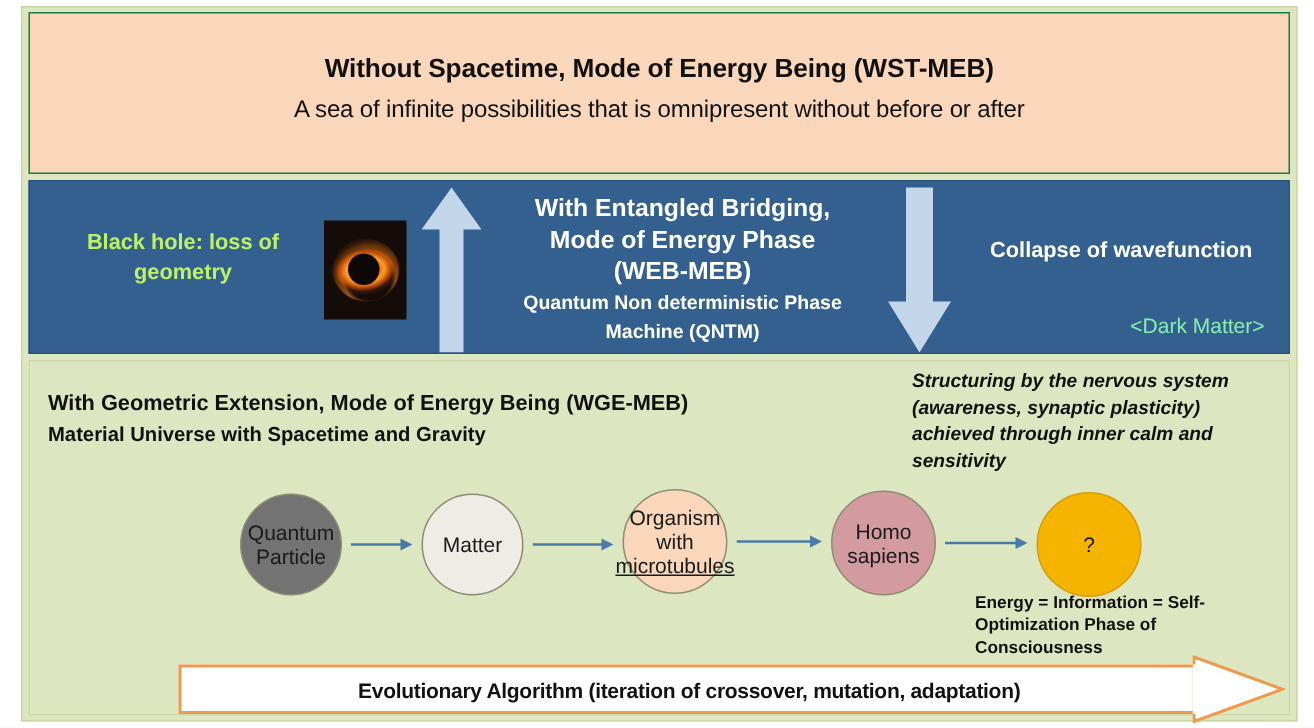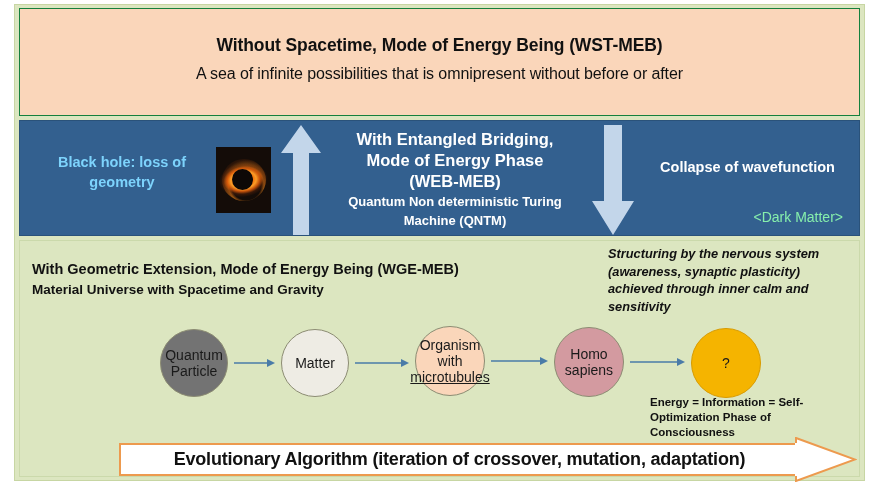--- a/index.html
+++ b/index.html
@@ -87,21 +87,21 @@
     overflow: hidden;
   }
   .band-mid .left-label {
     position: absolute;
     left: 22px;
     top: 32px;
     width: 160px;
     text-align: center;
     font-size: 14.5px;
     font-weight: bold;
-    color: #7dd3fc;
+    color: #bef264;
     line-height: 1.35;
   }
 
   
   .blackhole {
     position: absolute;
     left: 196px;
     top: 26px;
     width: 55px;
     height: 66px;
@@ -287,21 +287,21 @@
   }
   .evo .label {
     position: absolute;
     left: 0;
     top: 0;
     width: 681px;
     height: 33px;
     display: flex;
     align-items: center;
     justify-content: center;
-    font-size: 18px;
+    font-size: 14px;
     font-weight: bold;
     color: #111111;
     letter-spacing: -0.2px;
   }
   .evo-cap {
     position: absolute;
     left: 650px;
     top: 395px;
     width: 205px;
     font-size: 11.5px;
@@ -338,21 +338,21 @@
     </svg>
 
     <svg class="arrow-down" viewBox="0 0 46 114">
       <polygon points="23,112 44,78 32,78 32,2 14,2 14,78 2,78" fill="#c3d6ea"></polygon>
     </svg>
 
     <div class="center-block">
       <div class="big">With Entangled Bridging,</div>
       <div class="big">Mode of Energy Phase</div>
       <div class="big">(WEB-MEB)</div>
-      <div class="small">Quantum Non deterministic Turing</div>
+      <div class="small">Quantum Non deterministic Phase</div>
       <div class="small">Machine (QNTM)</div>
     </div>
 
     <div class="right-label">Collapse of wavefunction</div>
     <div class="right-tag">&lt;Dark Matter&gt;</div>
   </div>
 
   <div class="band-bot">
     <div class="h1">With Geometric Extension, Mode of Energy Being (WGE-MEB)</div>
     <div class="h2">Material Universe with Spacetime and Gravity</div>

